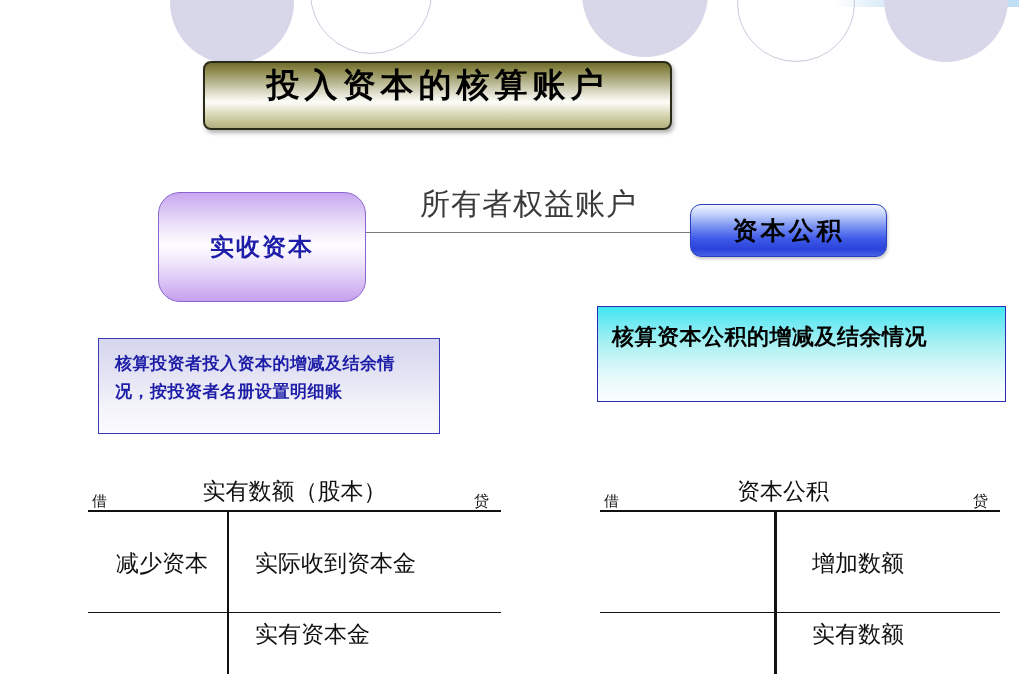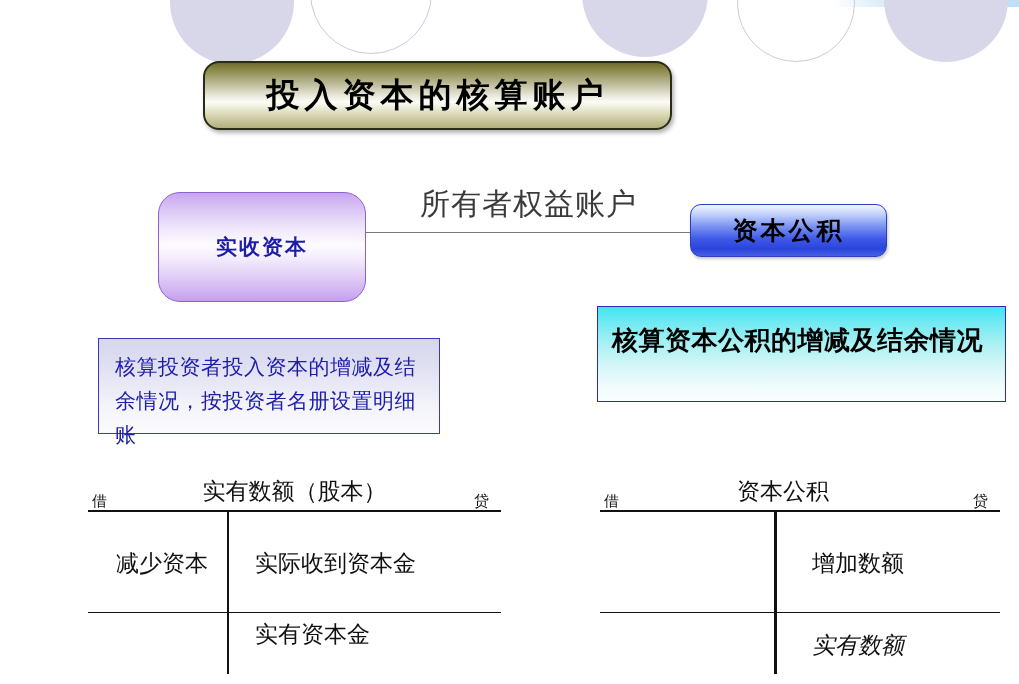--- a/index.html
+++ b/index.html
@@ -47,34 +47,33 @@
     border: 1.4px solid #cdc9dd;
   }
 
   
   .title-banner {
     position: absolute;
     left: 203px;
     top: 61px;
     width: 469px;
     height: 69px;
-    border-radius: 16px;
+    border-radius: 8px;
     border: 2px solid #2a2a18;
     background: linear-gradient(to bottom,
         #6e6b2e 0%,
         #8a8747 10%,
         #b3b189 28%,
         #e8e7da 50%,
         #fdfdf8 60%,
         #e3e2c8 74%,
         #c9c79b 88%,
         #b2b07f 100%);
     box-sizing: border-box;
     display: flex;
-    align-items: center;
     justify-content: center;
     box-shadow: 2px 3px 4px rgba(0,0,0,0.30);
   }
   .title-banner .txt {
     font-family: "DejaVu Sans", "Liberation Sans", sans-serif;
     font-weight: bold;
     font-size: 33px;
     letter-spacing: 5px;
     color: #000000;
     white-space: nowrap;
@@ -107,23 +106,23 @@
         #fdfcff 48%,
         #f2eafc 62%,
         #ddc8f6 80%,
         #c6a0ee 100%);
     display: flex;
     flex-direction: column;
     align-items: center;
     justify-content: center;
   }
   .node-paidin .l1 {
-    font-family: Liberation Serif, serif;
-    font-weight: bold;
-    font-size: 21px;
+    font-family: Liberation Sans, sans-serif;
+    font-weight: bold;
+    font-size: 24px;
     letter-spacing: 2px;
     color: #1d1da8;
     line-height: 1.15;
   }
   .node-paidin .l2 {
     font-size: 24px;
     color: #2b2bb4;
     line-height: 1.25;
     margin-top: 2px;
   }
@@ -186,22 +185,22 @@
     border: 1.4px solid #3a3ab9;
     background: linear-gradient(to bottom,
         #d6d6ee 0%,
         #e2e2f3 35%,
         #f2f2fa 68%,
         #fbfbfe 100%);
     padding: 11px 14px 0 16px;
   }
   .info-left .txt {
     font-family: "DejaVu Sans", "Liberation Sans", sans-serif;
-    font-weight: normal;
-    font-size: 21px;
+    font-weight: bold;
+    font-size: 17px;
     line-height: 1.62;
     color: #1d1da8;
     letter-spacing: 0.5px;
   }
 
   
   .info-right {
     position: absolute;
     left: 597px;
     top: 306px;
@@ -214,21 +213,21 @@
         #6fe9f2 16%,
         #a6f0f2 38%,
         #d4f6f8 62%,
         #eefbfc 82%,
         #fbfeff 100%);
     padding: 12px 12px 0 14px;
   }
   .info-right .txt {
     font-family: "DejaVu Sans", "Liberation Sans", sans-serif;
     font-weight: bold;
-    font-size: 26px;
+    font-size: 22px;
     line-height: 1.62;
     color: #000000;
     letter-spacing: 0.5px;
   }
 
   
   .taccount {
     position: absolute;
   }
   .t-head {
@@ -287,21 +286,21 @@
   #t-left .t-vline { left: 139px; }
   #t-left .t-debit-cell { left: 28px; top: 36px; }
   #t-left .t-credit-cell { left: 167px; top: 36px; }
   #t-left .t-foot-cell { left: 167px; top: 6px; font-size: 23px; }
 
   
   #t-right { left: 600px; top: 476px; width: 400px; }
   #t-right .t-vline { left: 174px; border-left-width: 3px; }
   #t-right .t-debit-cell { left: 8px; top: 36px; }
   #t-right .t-credit-cell { left: 212px; top: 36px; }
-  #t-right .t-foot-cell { left: 212px; top: 17px; font-size: 23px; font-style: italic; }
+  #t-right .t-foot-cell { left: 212px; top: 6px; font-size: 23px; }
   #t-right .t-head .t-title { left: -34px; }
 </style>
 </head>
 <body>
 
 <div id="slide">
 
   <div class="deco-layer">
     <div class="top-blue-band"></div>
     <div class="circ filled" style="left:170px; top:-60px; width:124px; height:124px;"></div>

